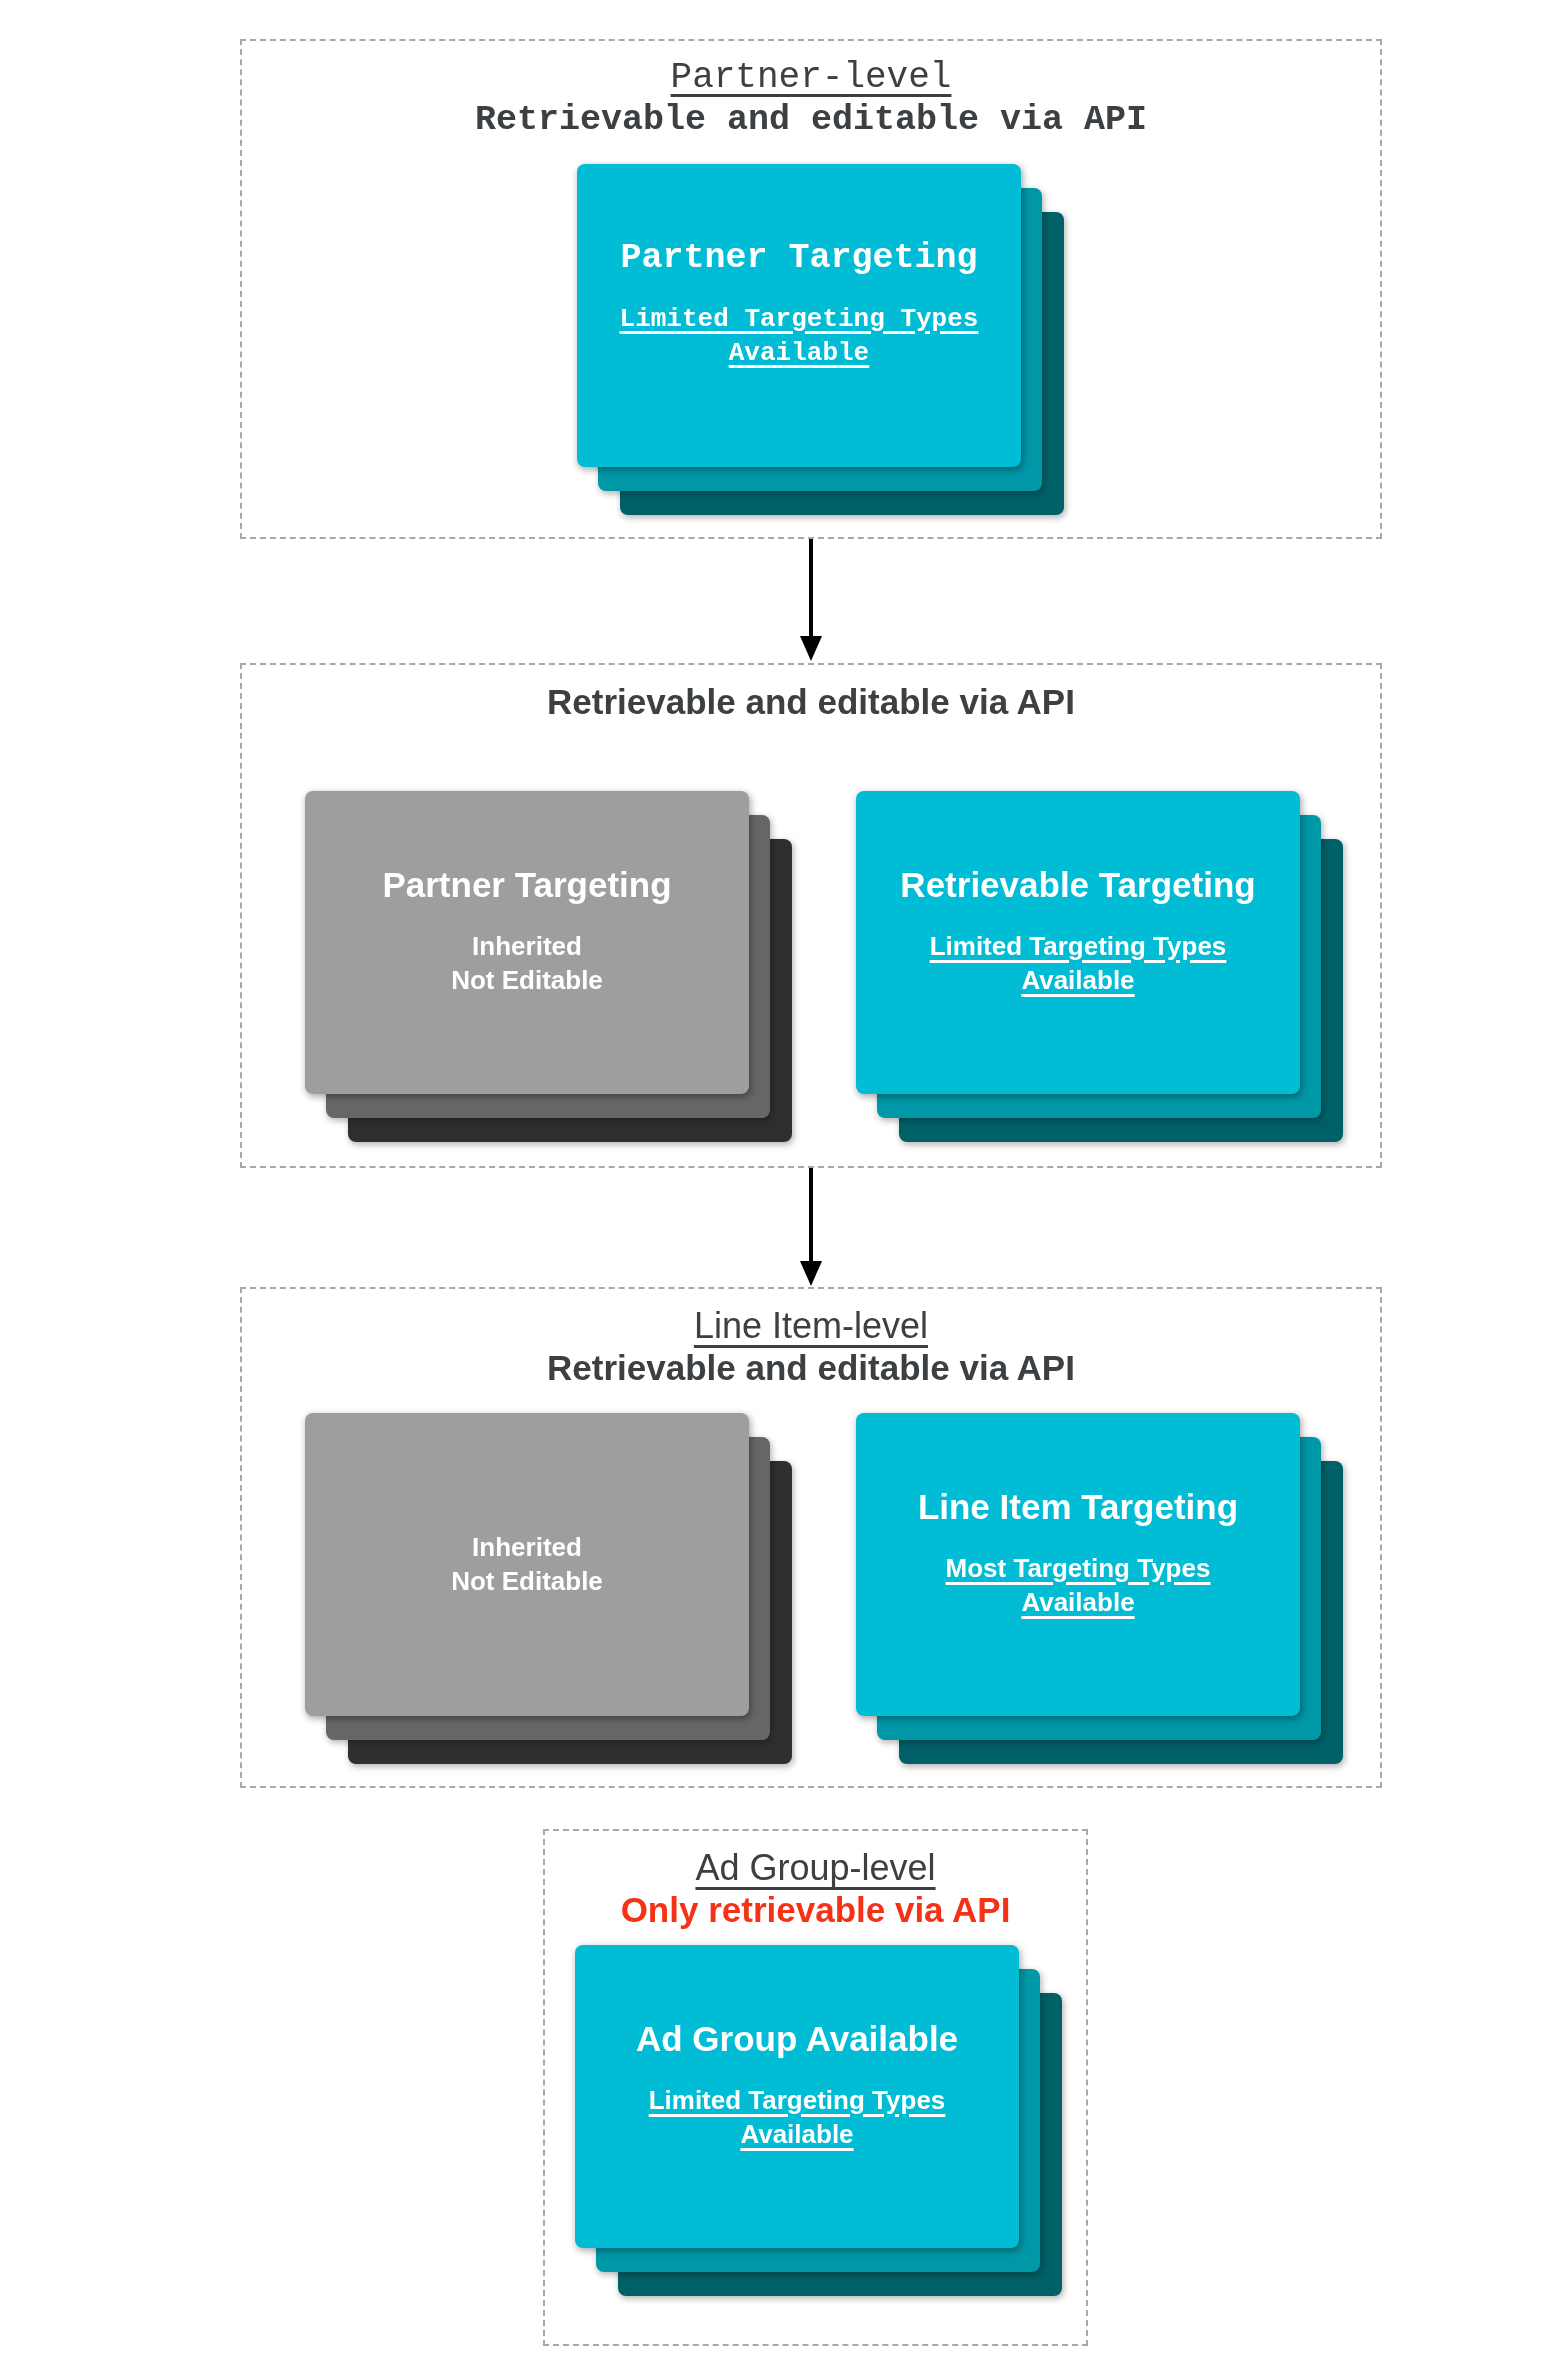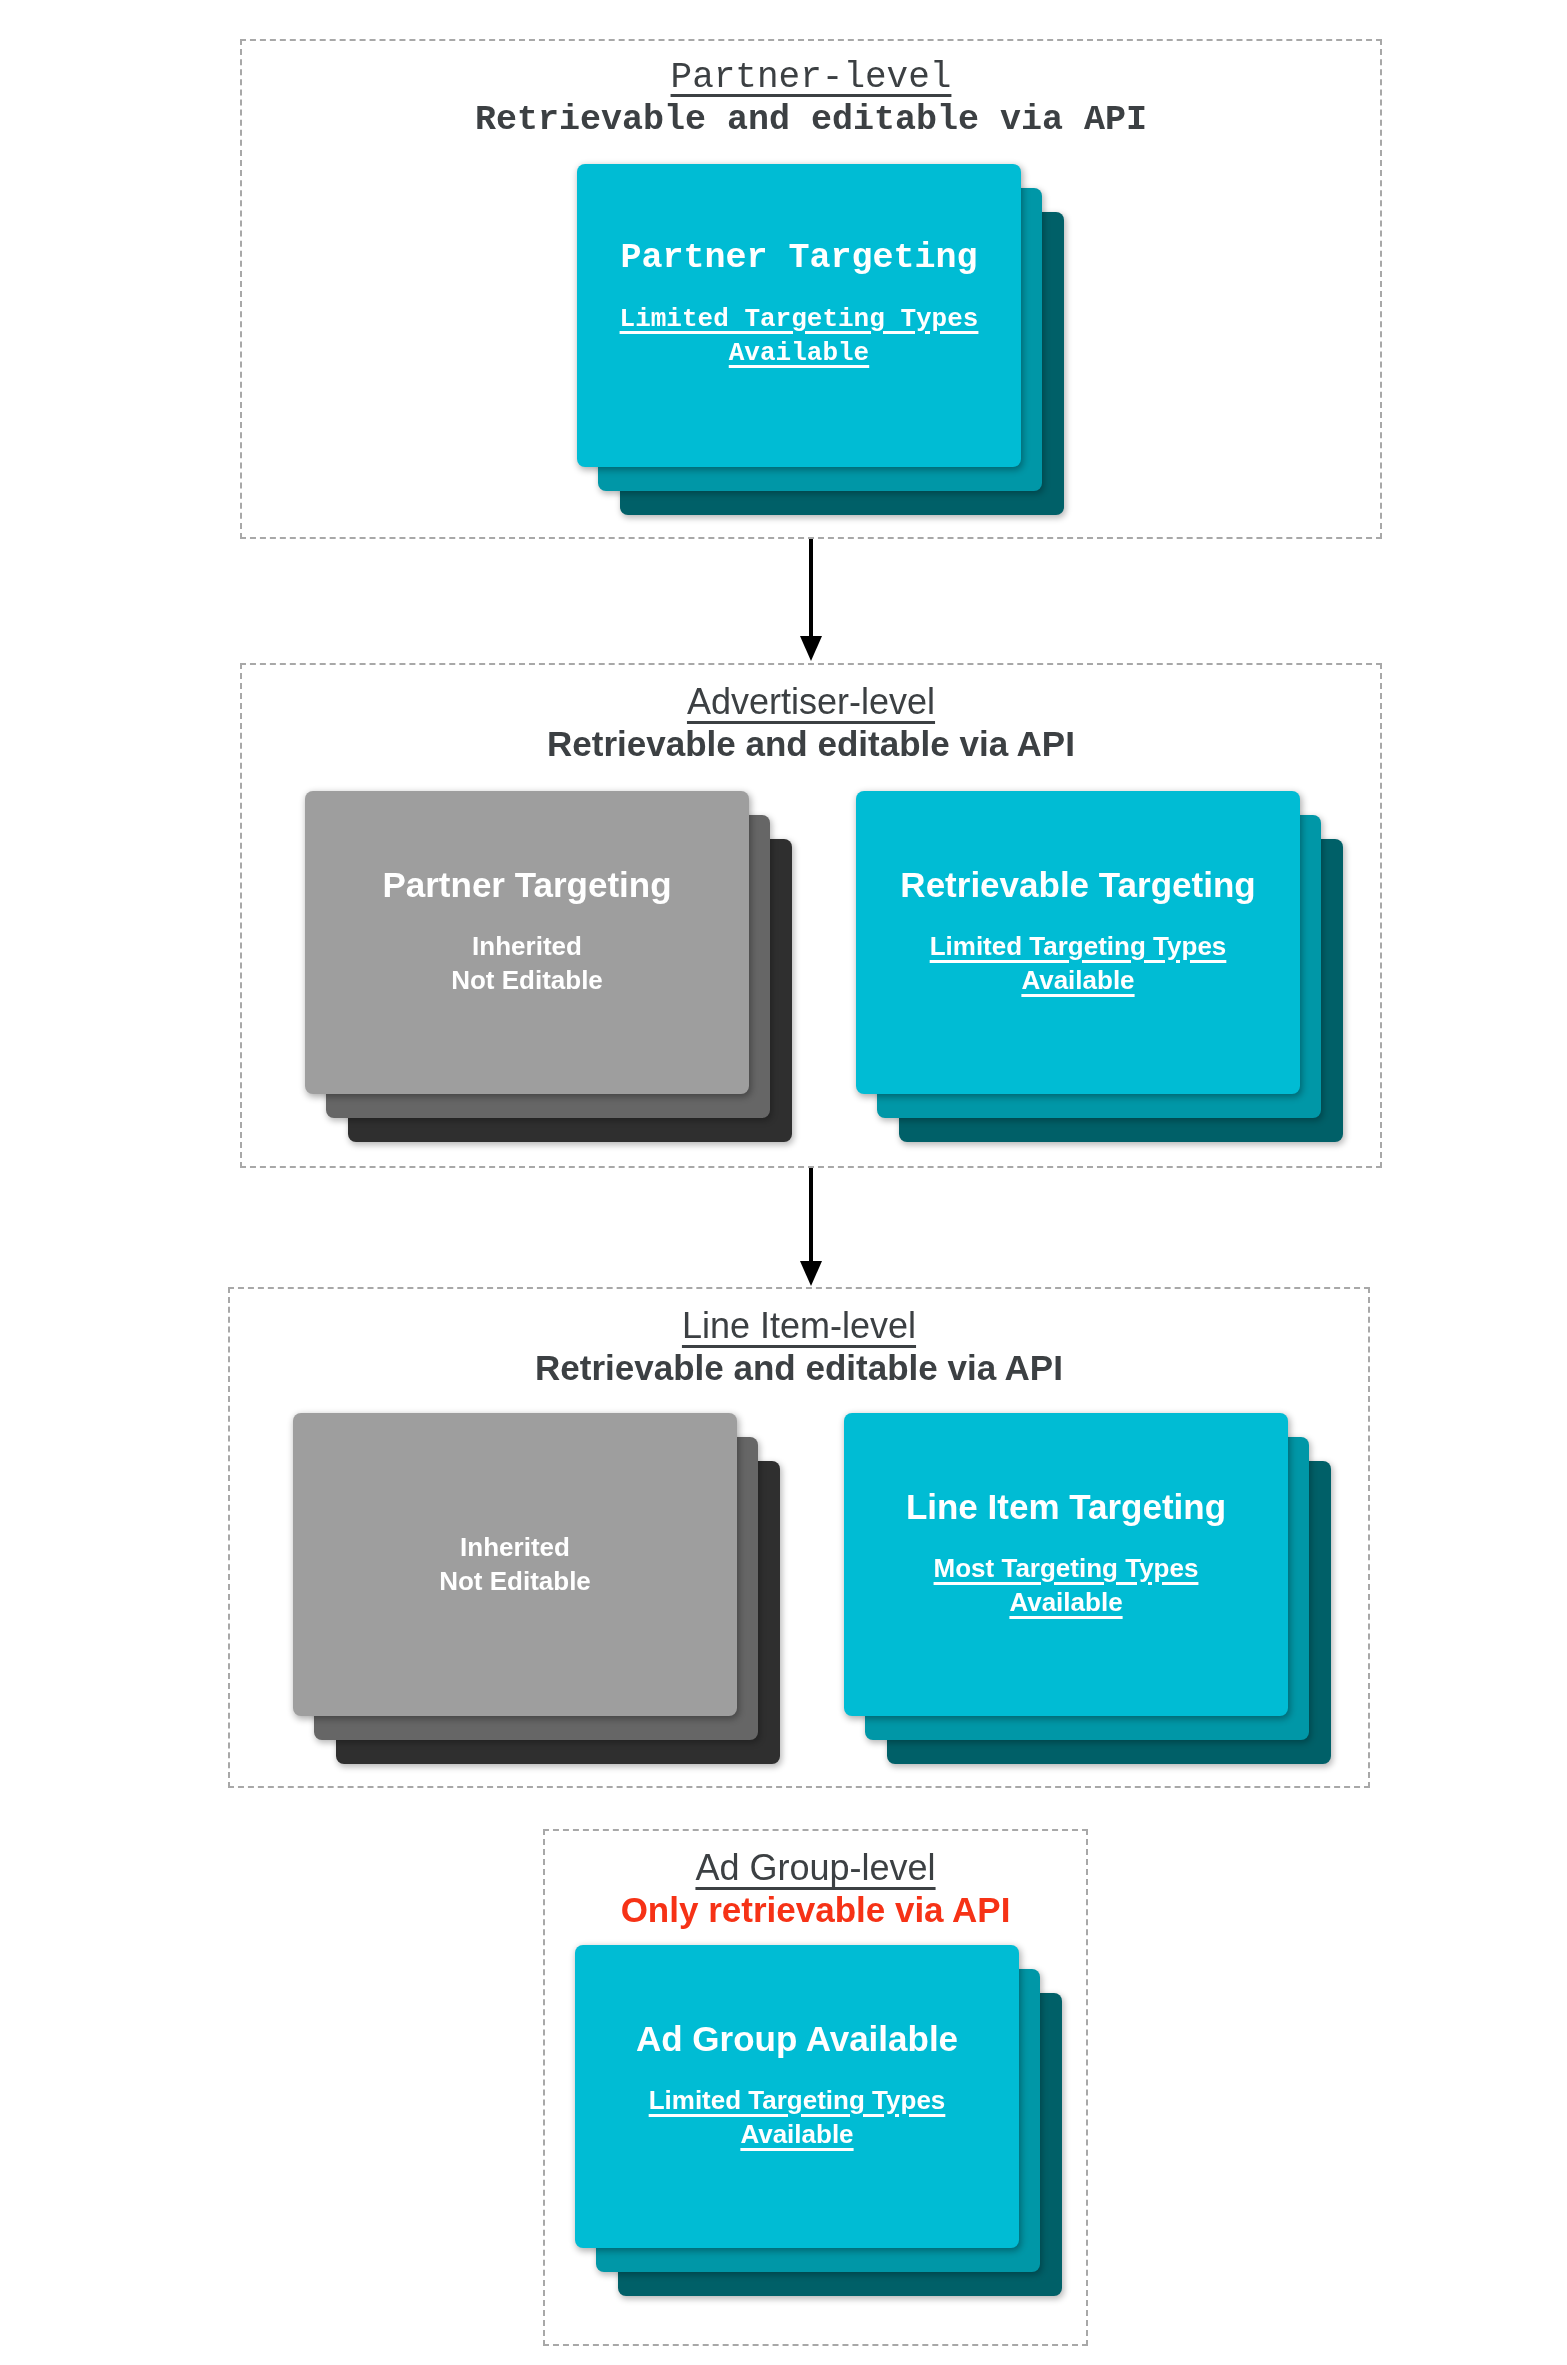--- a/index.html
+++ b/index.html
@@ -6,21 +6,21 @@
   .canvas{
     position:relative;width:1567px;height:2366px;background:var(--background,#fff);
     font-family:"Liberation Sans",sans-serif;overflow:hidden;
   }
   .section{
     position:absolute;border:2.7px dashed var(--border,#a8a8a8);
     box-sizing:border-box;background:transparent;
   }
   #sec1{left:240px;top:39px;width:1142px;height:500px;font-family:Liberation Mono, monospace;}
   #sec2{left:240px;top:663px;width:1142px;height:505px;}
-  #sec3{left:228px;top:1287px;width:1142px;height:501px;}
+  #sec3{left:240px;top:1287px;width:1142px;height:501px;}
   #sec4{left:543px;top:1829px;width:545px;height:517px;}
 
   .sec-head{position:absolute;left:0;right:0;top:16px;text-align:center;}
   .sec-title{
     display:inline-block;font-size:36px;line-height:42px;color:var(--heading,#3c4043);
     text-decoration:underline;text-decoration-thickness:2.7px;text-underline-offset:7.1px;
     font-weight:400;
   }
   .sec-sub{
     font-size:35px;line-height:42px;font-weight:bold;color:var(--heading,#3c4043);
@@ -86,21 +86,20 @@
         <div class="card-title">Partner Targeting</div>
         <div class="card-body underlined">Limited Targeting Types<br>Available</div>
       </div>
     </div>
   </div>
 
   <div class="arrow" id="arrow1"></div>
 
   <div class="section" id="sec2">
     <div class="sec-head">
-      <div><span class="sec-title">Advertiser-level</span></div>
       <div class="sec-sub">Retrievable and editable via API</div>
     </div>
     <div class="stack gray">
       <div class="layer back"></div>
       <div class="layer mid"></div>
       <div class="card">
         <div class="card-title">Partner Targeting</div>
         <div class="card-body">Inherited<br>Not Editable</div>
       </div>
     </div>

